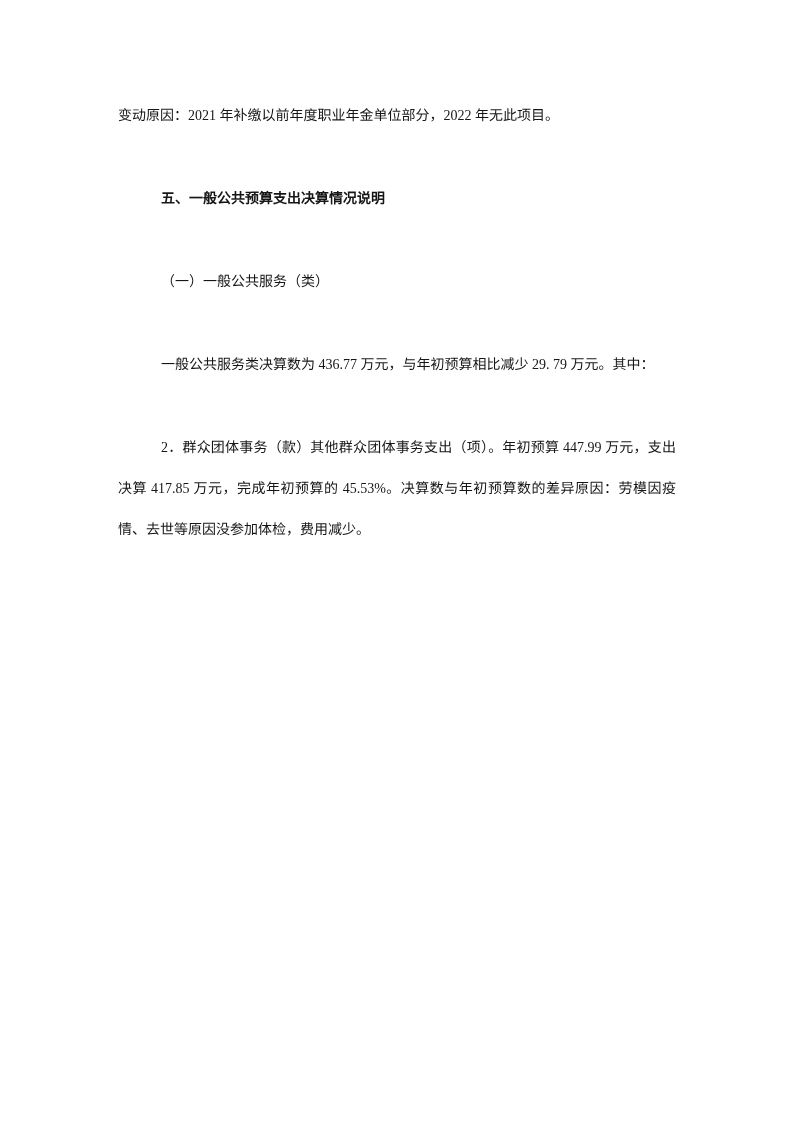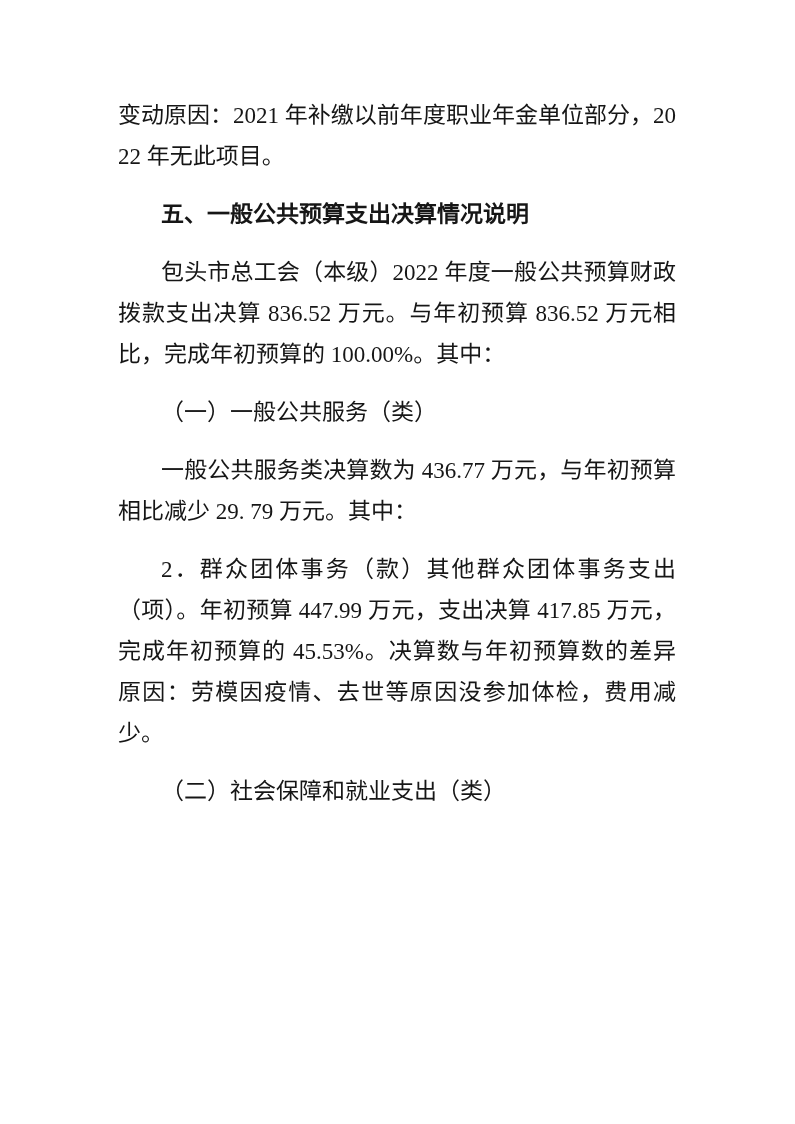--- a/index.html
+++ b/index.html
@@ -16,22 +16,22 @@
     font-family: "Liberation Serif", "DejaVu Serif", serif;
     color: #161616;
   }
   .content {
     position: absolute;
     left: 118px;
     top: 95px;
     width: 558px;
   }
   .content p {
-    margin: 17px 0;
-    font-size: 23px;
+    margin: 42px 0;
+    font-size: 14px;
     line-height: 41px;
     text-align: justify;
     text-align-last: left;
     text-justify: inter-character;
     word-break: break-all;
   }
   .content p:first-child {
     margin-top: 0;
   }
   .indent {
@@ -46,19 +46,17 @@
     font-weight: normal;
   }
 </style>
 </head>
 <body>
 
 <div class="page">
   <div class="content">
     <p class="body">变动原因：2021 年补缴以前年度职业年金单位部分，2022 年无此项目。</p>
     <p class="h1 indent">五、一般公共预算支出决算情况说明</p>
-    <p class="body indent">包头市总工会（本级）2022 年度一般公共预算财政拨款支出决算 836.52 万元。与年初预算 836.52 万元相比，完成年初预算的 100.00%。其中：</p>
     <p class="h2 indent">（一）一般公共服务（类）</p>
     <p class="body indent">一般公共服务类决算数为 436.77 万元，与年初预算相比减少 29. 79 万元。其中：</p>
     <p class="body indent">2．群众团体事务（款）其他群众团体事务支出（项）。年初预算 447.99 万元，支出决算 417.85 万元，完成年初预算的 45.53%。决算数与年初预算数的差异原因：劳模因疫情、去世等原因没参加体检，费用减少。</p>
-    <p class="h2 indent">（二）社会保障和就业支出（类）</p>
   </div>
 </div>
 
 </body></html>

